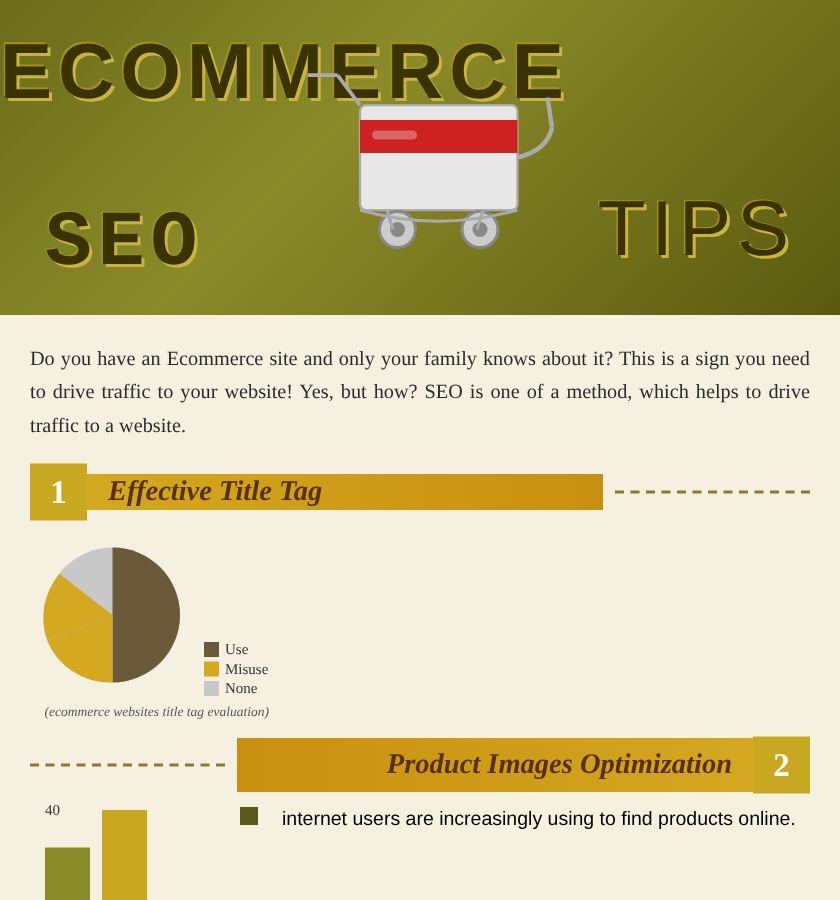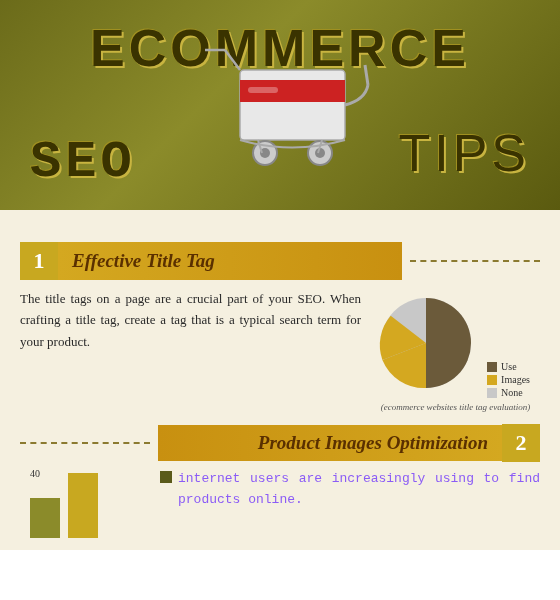--- a/index.html
+++ b/index.html
@@ -19,21 +19,20 @@
       display: flex;
       align-items: center;
       justify-content: center;
       overflow: hidden;
     }
     .header-title-top {
       position: absolute;
       top: 18px;
       left: 0;
       right: 0;
-      text-align: center;
       font-size: 52px;
       font-weight: 900;
       color: #3a3300;
       letter-spacing: 4px;
       text-shadow: 2px 2px 0px #c8b440, -1px -1px 0px #a09020;
       font-family: Impact, Arial Black, sans-serif;
     }
     .header-bottom-row {
       position: absolute;
       bottom: 18px;
@@ -102,21 +101,21 @@
       height: 38px;
       display: flex;
       align-items: center;
       justify-content: center;
       font-family: Georgia, serif;
       flex-shrink: 0;
     }
     .section1-title-bar {
       background: linear-gradient(to right, #d4a820, #c89010);
       flex: 1;
-      height: 38px;
+      height: 24px;
       display: flex;
       align-items: center;
       padding-left: 14px;
       position: relative;
     }
     .section1-title-text {
       font-size: 19px;
       font-weight: bold;
       color: #5a3000;
       font-family: Georgia, serif;
@@ -251,26 +250,26 @@
       width: 30px;
     }
     .bar2 {
       background: #c8a820;
       width: 30px;
     }
     .section2-text {
       flex: 1;
       font-size: 13px;
       line-height: 1.65;
-      color: #8b5cf6;
+      color: #000000;
       text-align: justify;
-      font-family: Liberation Mono, monospace;
+      font-family: Liberation Sans, sans-serif;
       display: flex;
       align-items: flex-start;
-      gap: 6px;
+      gap: 16px;
     }
     .square-bullet {
       width: 12px;
       height: 12px;
       background: #5a5a1a;
       flex-shrink: 0;
       margin-top: 3px;
     }
   </style>
 </head>
@@ -307,52 +306,52 @@
   </div>
 
   <div class="header-bottom-row">
     <div class="header-seo">SEO</div>
     <div class="header-tips">TIPS</div>
   </div>
 </div>
 
 <div class="content">
 
+  <p class="intro-text">Do you have an Ecommerce site and only your family knows about it? This is a sign you need to drive traffic to your website! Yes, but how? SEO is one of a method, which helps to drive traffic to a website.</p>
 
   <div class="section1-header">
     <div class="section-number">1</div>
     <div class="section1-title-bar">
       <span class="section1-title-text">Effective Title Tag</span>
     </div>
     <div class="dashed-line-right"></div>
   </div>
 
   <div class="section1-content">
-    <div class="section1-text">The title tags on a page are a crucial part of your SEO. When crafting a title tag, create a tag that is a typical search term for your product.</div>
     <div class="pie-container">
       <div style="display:flex; align-items:flex-start; gap:6px;">
         <svg class="pie-chart" viewBox="0 0 110 110" xmlns="http://www.w3.org/2000/svg">
 
           <circle cx="55" cy="55" r="45" fill="#c8c8c8"></circle>
 
           <path d="M55,55 L55,10 A45,45 0 0,1 55,100 Z" fill="#6b5a3a"></path>
 
           <path d="M55,55 L55,100 A45,45 0 0,1 11.4,72 Z" fill="#d4a820"></path>
 
           <path d="M55,55 L11.4,72 A45,45 0 0,1 19.7,27.7 Z" fill="#d4a820"></path>
 
         </svg>
         <div class="pie-legend">
           <div class="legend-item">
             <div class="legend-color" style="background:#6b5a3a;"></div>
             <span>Use</span>
           </div>
           <div class="legend-item">
             <div class="legend-color" style="background:#d4a820;"></div>
-            <span>Images</span>
+            <span>Misuse</span>
           </div>
           <div class="legend-item">
             <div class="legend-color" style="background:#c8c8c8;"></div>
             <span>None</span>
           </div>
         </div>
       </div>
       <div class="pie-caption">(ecommerce websites title tag evaluation)</div>
     </div>
   </div>

